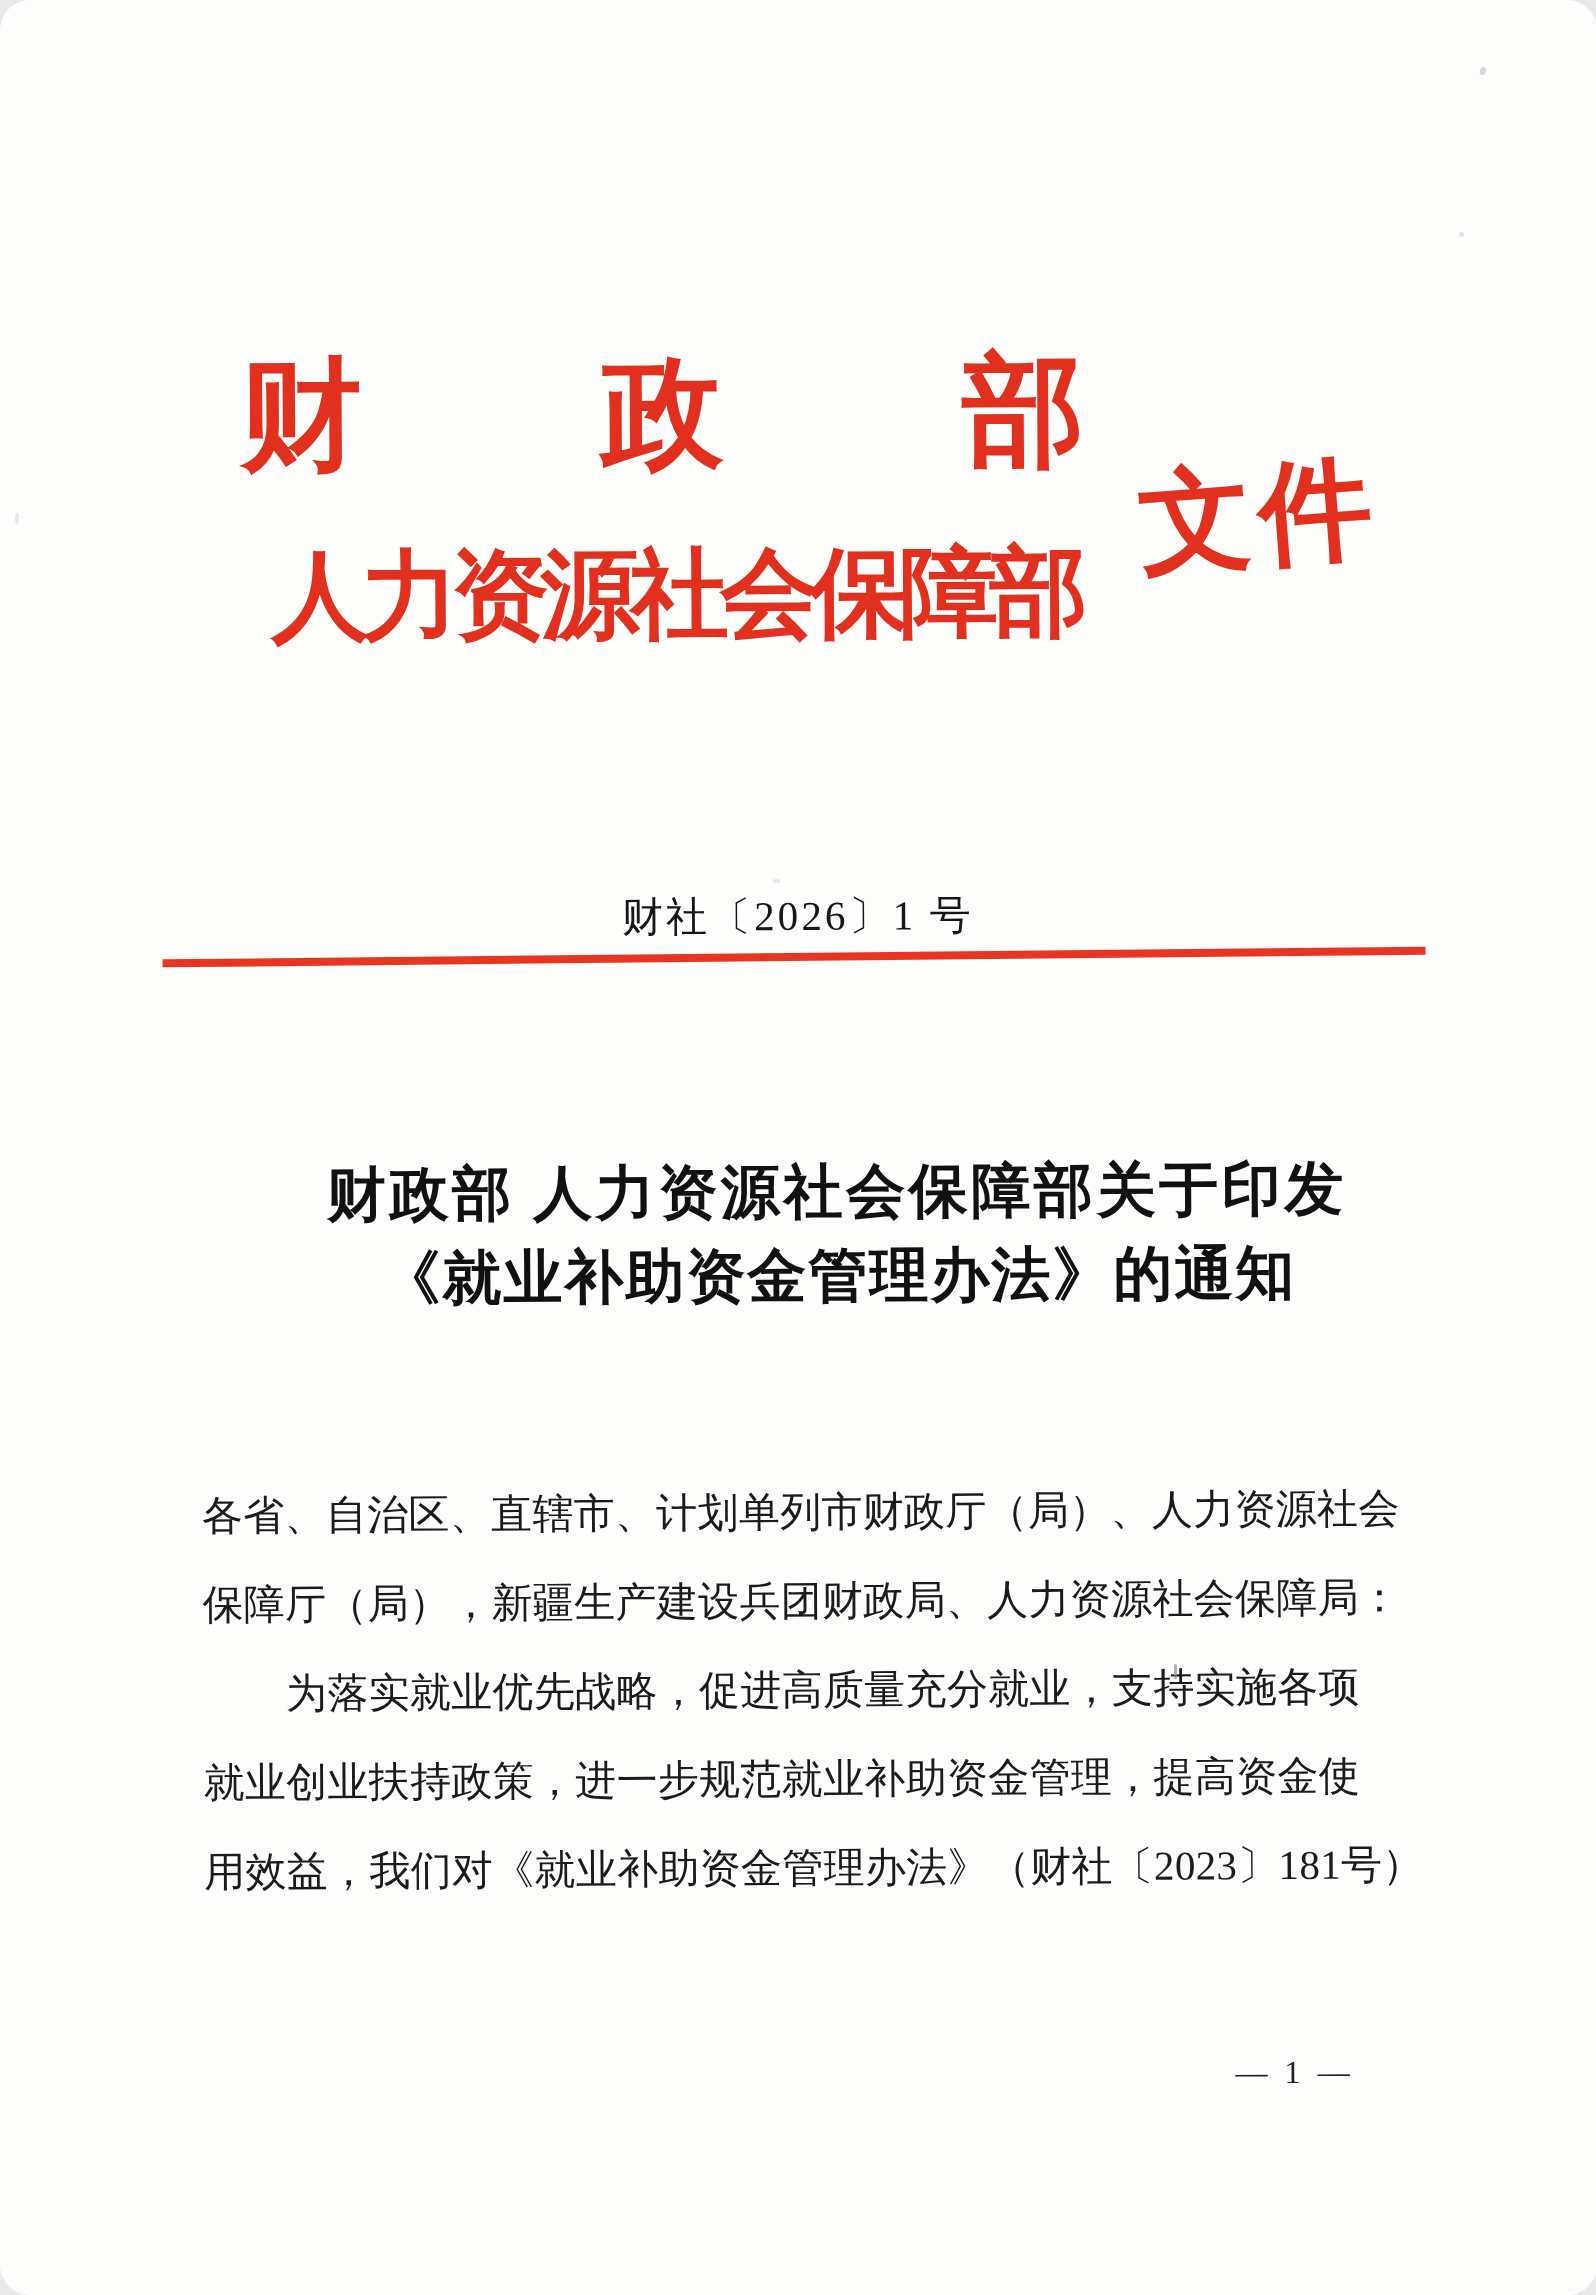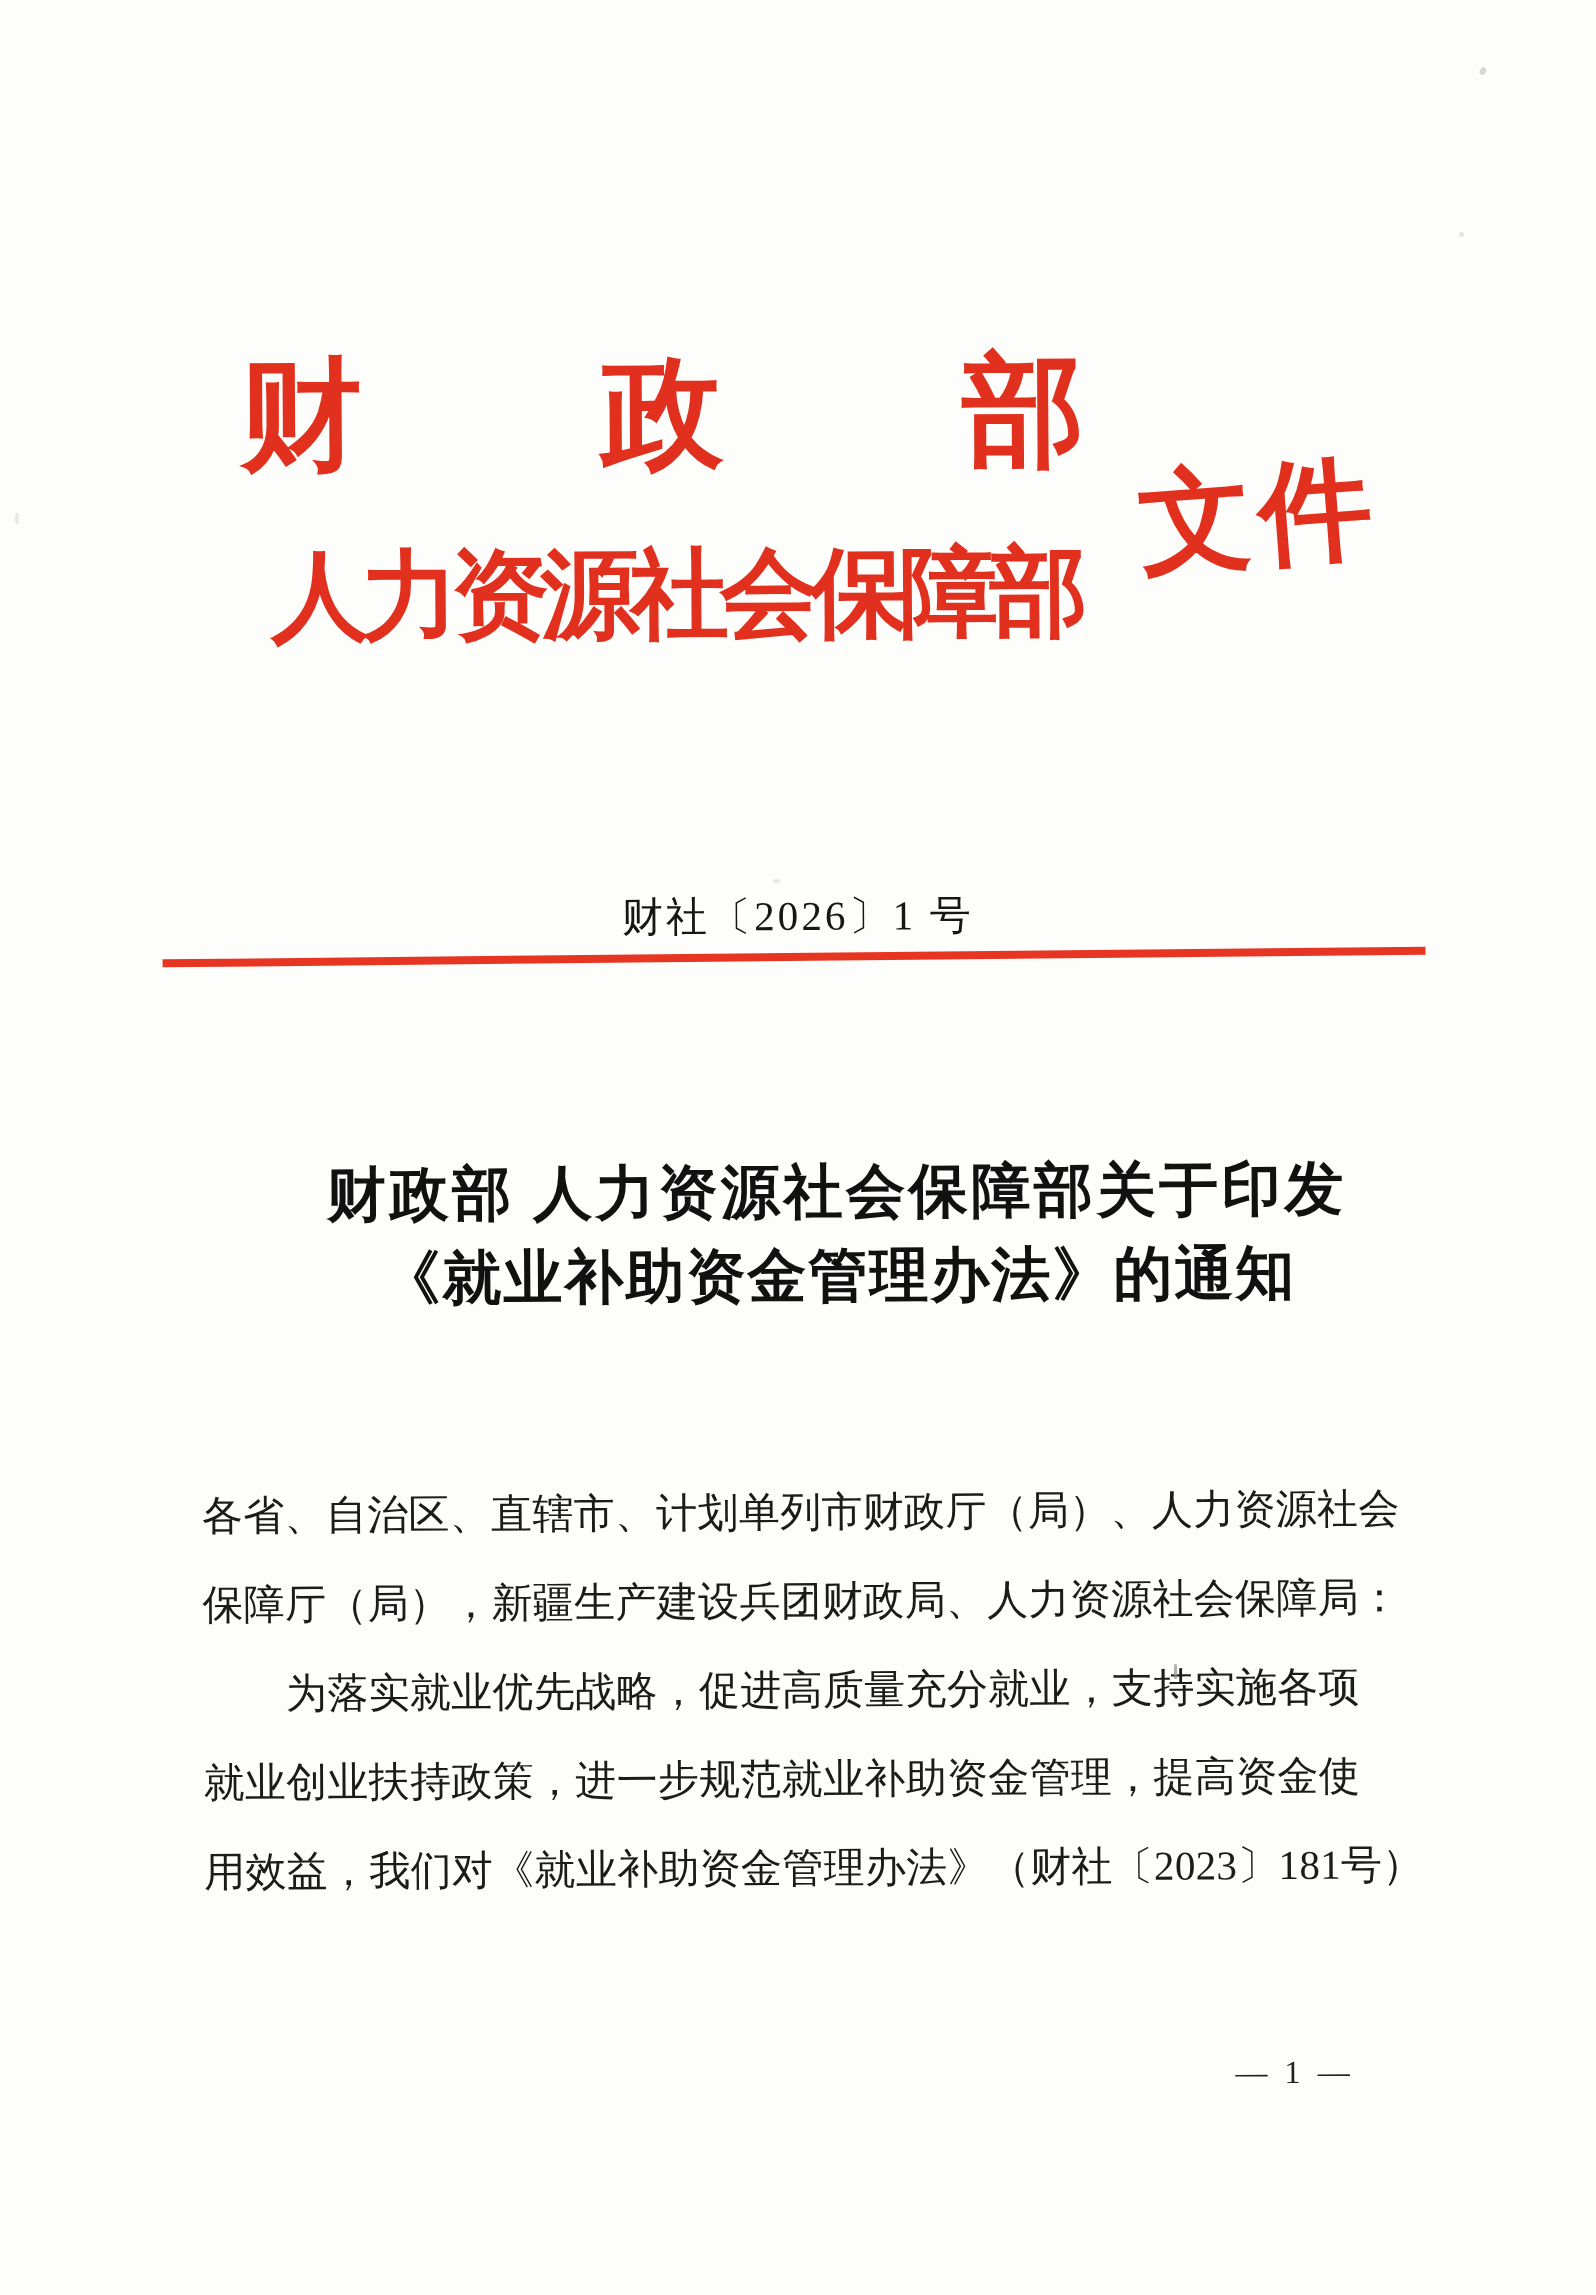--- a/index.html
+++ b/index.html
@@ -7,20 +7,21 @@
     padding: 0;
     background: #e9e9e9;
   }
   .page {
     position: relative;
     width: 1597px;
     height: 2295px;
     background: #fdfdfc;
     overflow: hidden;
     font-family: "Liberation Serif", "DejaVu Serif", serif;
+    border-radius: 30px;
   }
   .tilt {
     position: absolute;
     inset: 0;
     transform: rotate(-0.35deg);
     transform-origin: 50% 45%;
   }
   
   .agency1 {
     position: absolute;

